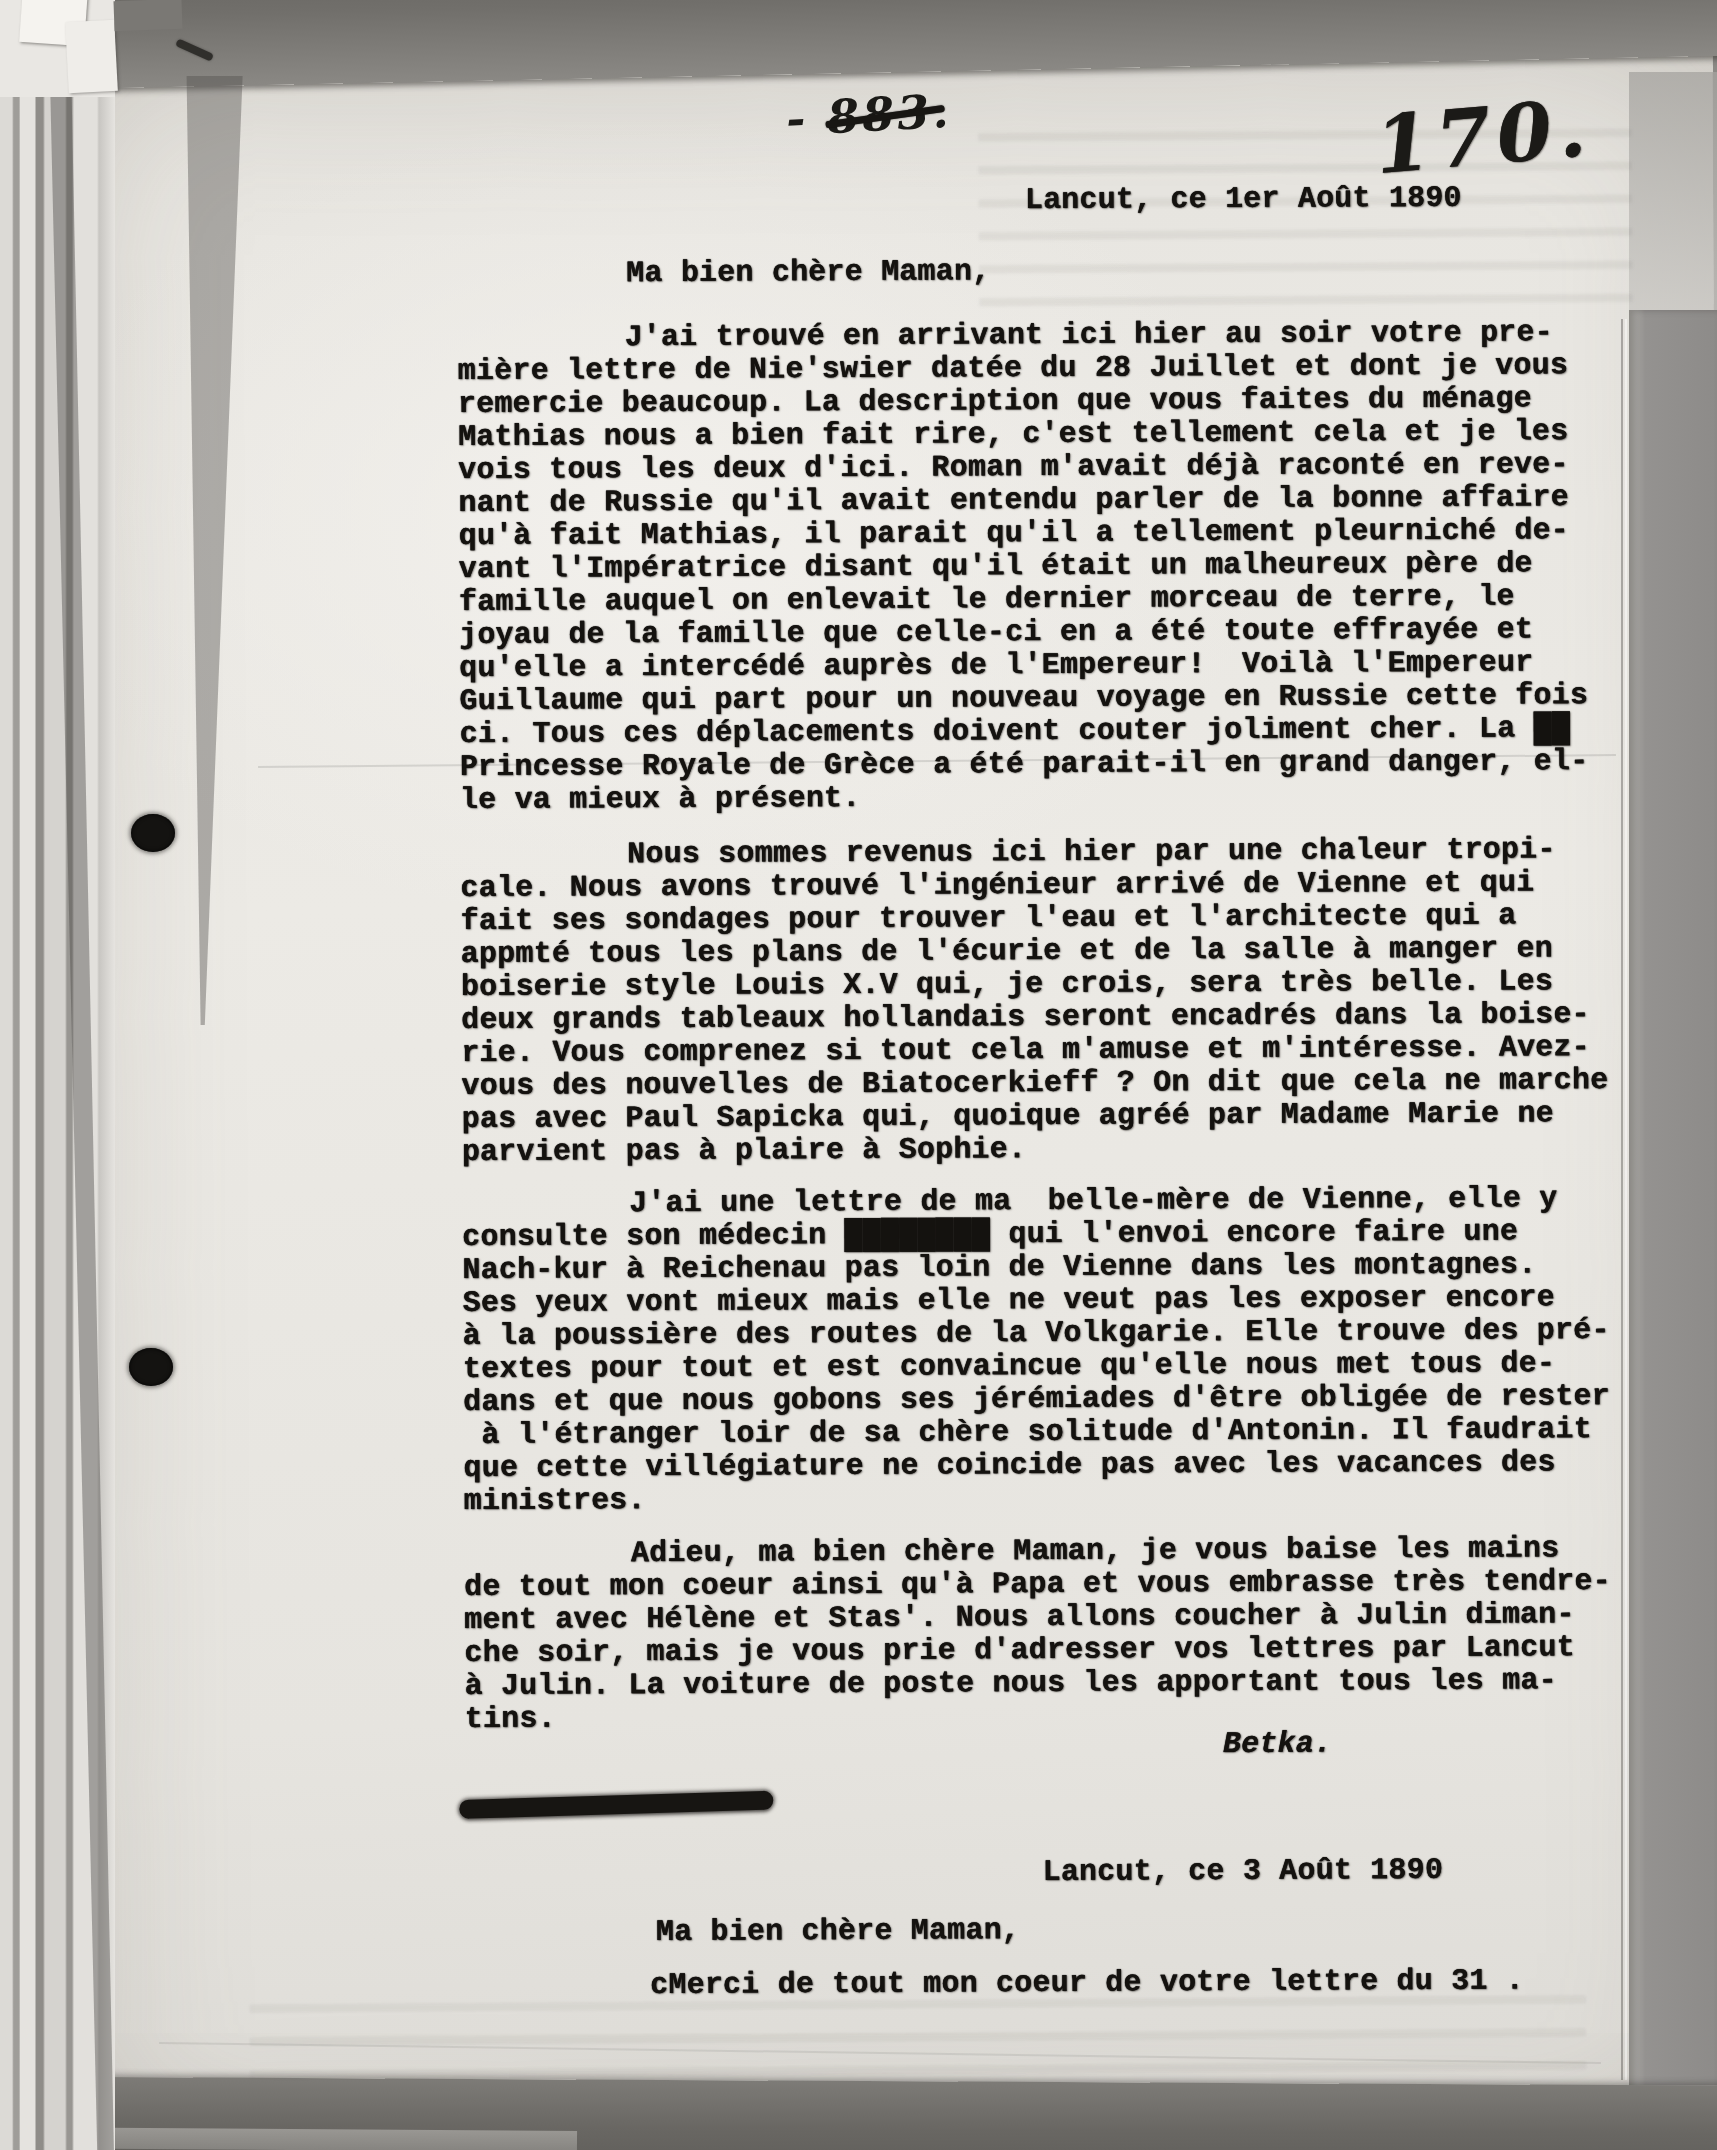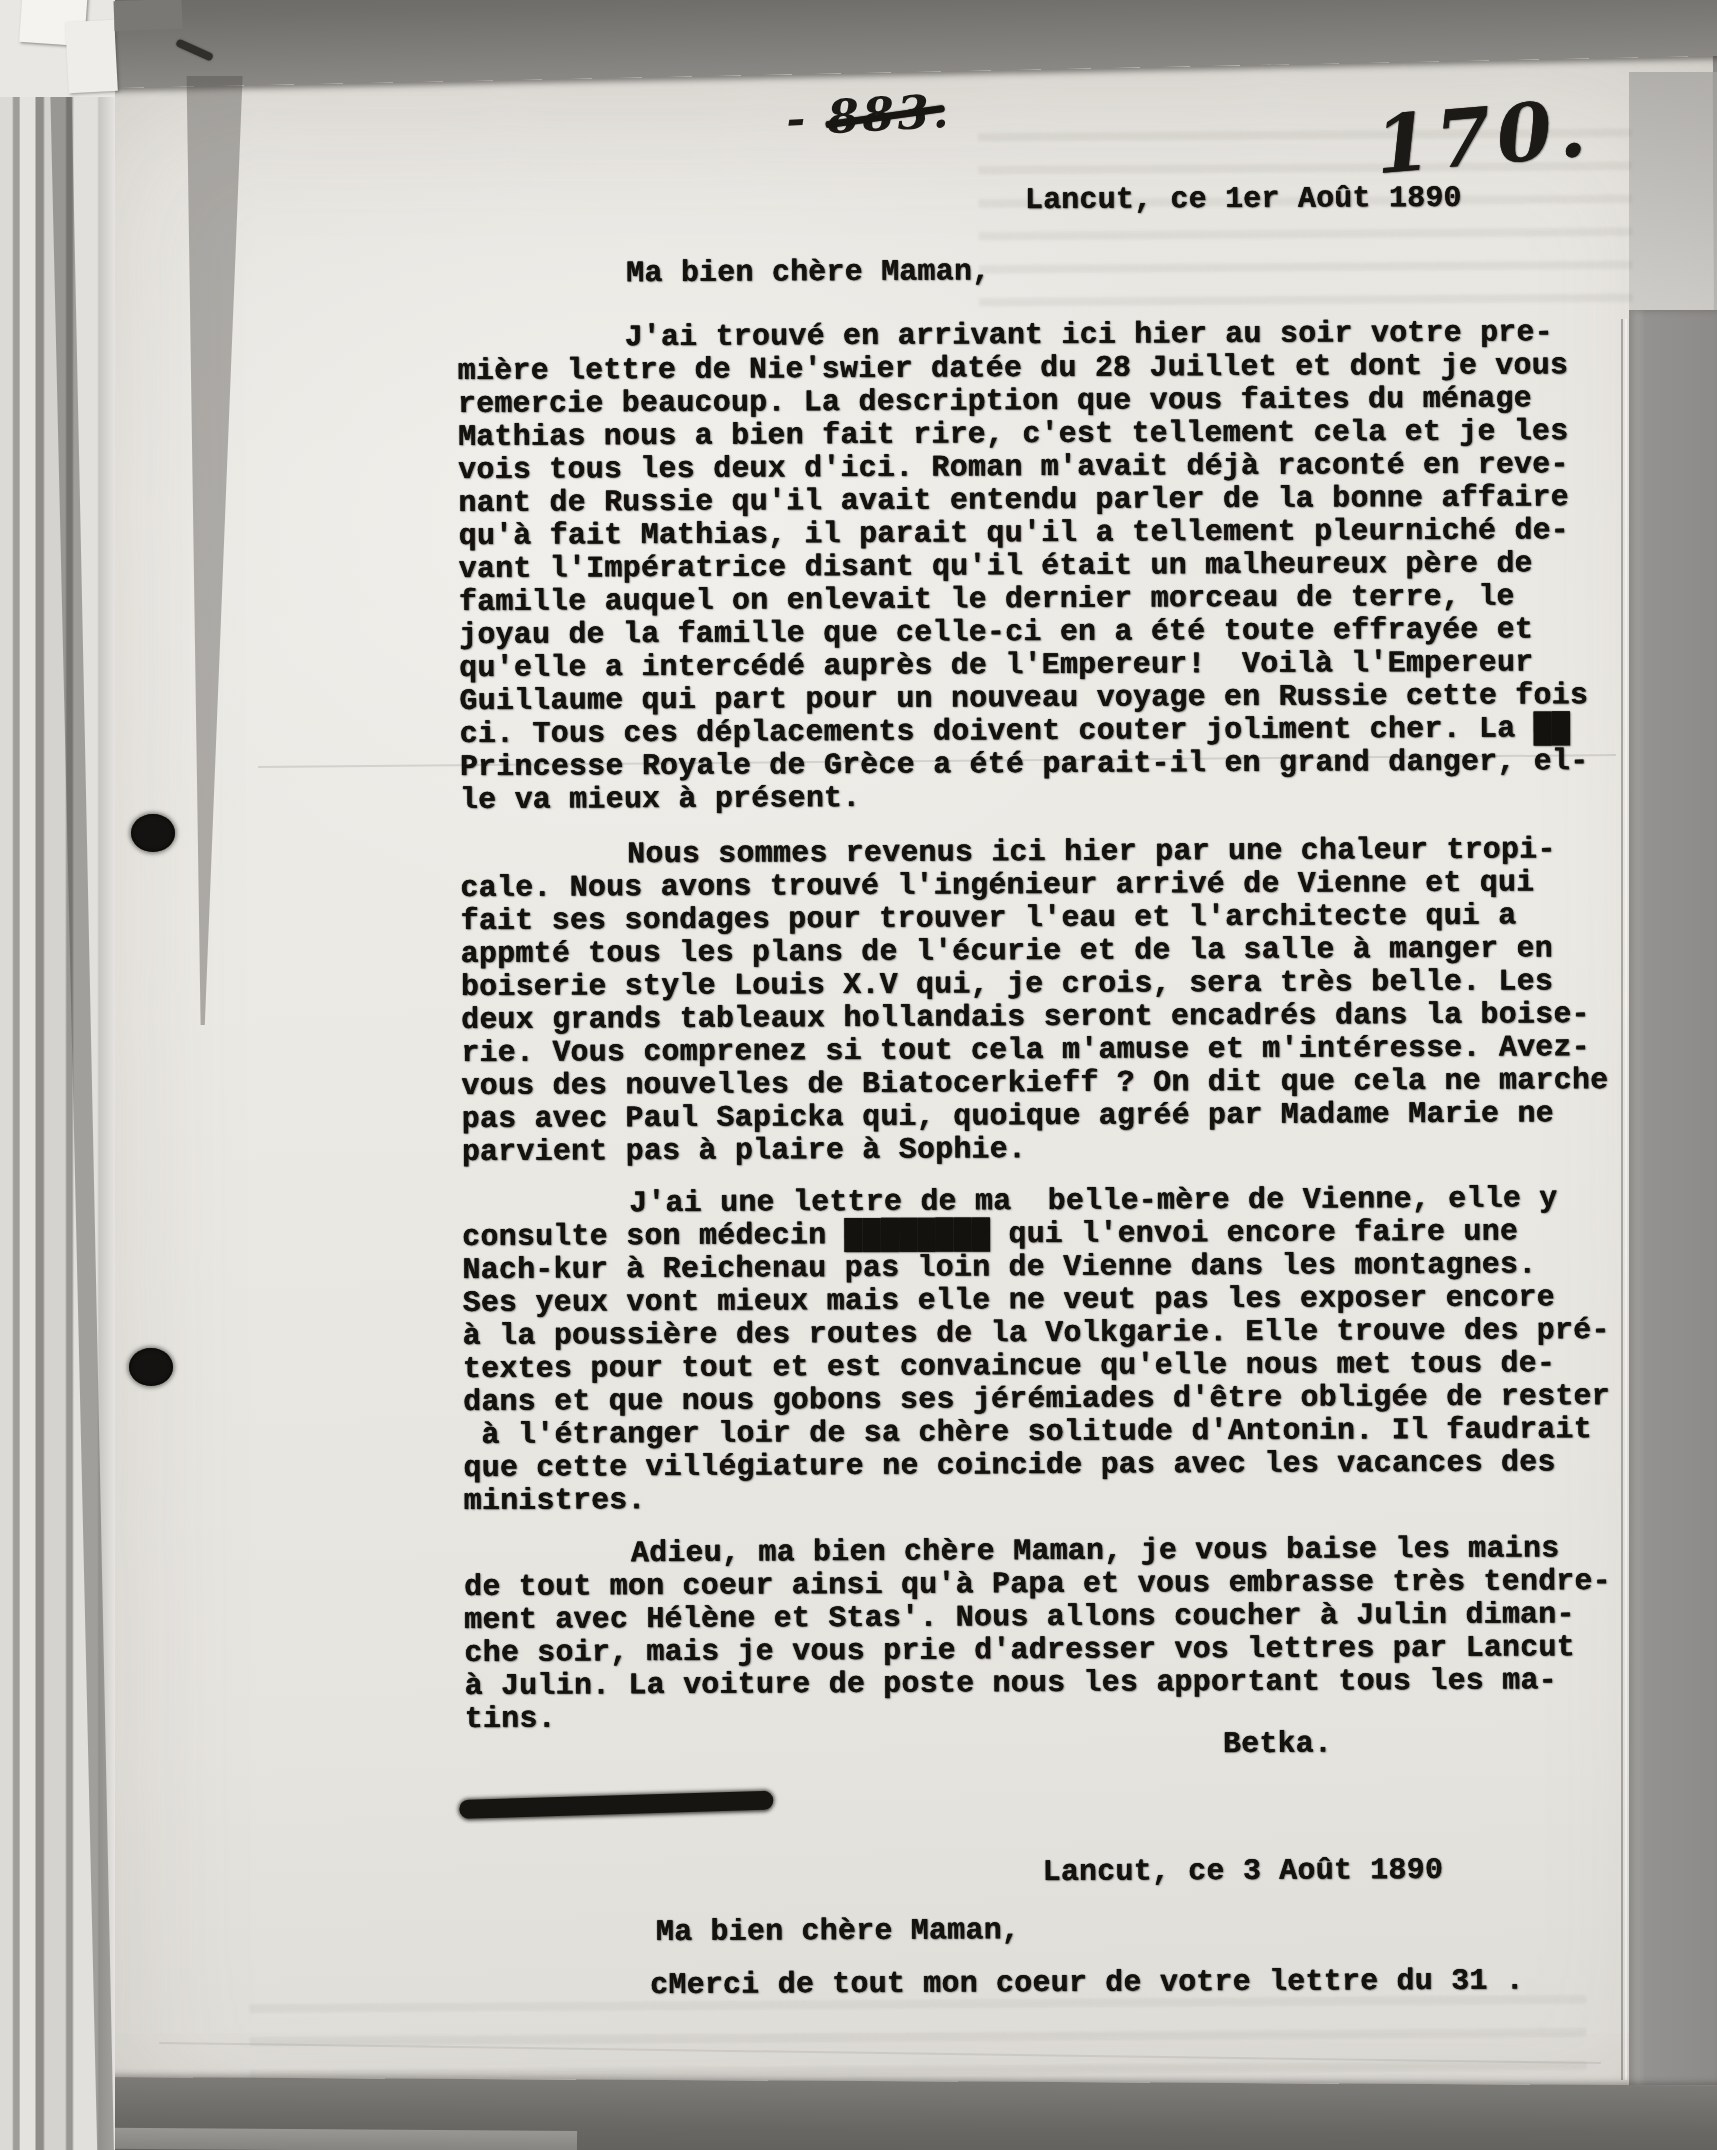--- a/index.html
+++ b/index.html
@@ -105,21 +105,21 @@
     text-shadow:0 0 0.8px rgba(12,10,8,.95), 1px 0.8px 1.7px rgba(44,40,36,.5), -0.5px 0.3px 1.1px rgba(44,40,36,.35);
     letter-spacing:0.2px;
   }
   .typed .tline{white-space:pre;}
   .para{position:absolute; left:461px; width:1184px;}
   .para .tline:first-child{text-indent:167px;}
   .p1{top:322px;} .p2{top:839px;} .p3{top:1188px;} .p4{top:1538px;}
   .dateline,.salut,.signature,.merci{position:absolute; white-space:pre;}
   .d1{left:1029px; top:187px;}
   .s1{left:630px; top:258px;}
-  .signature{left:1219px; top:1732px;}
+  .signature{left:1219px; top:1732px;font-style:italic;}
   .d2{left:1038px; top:1859px;}
   .s2{left:651px; top:1917px;}
   .merci{left:645px; top:1970px;}
   
   .scratch{
     position:absolute; left:455px; top:1796px; width:314px; height:19px;
     background:#171512; border-radius:10px; transform:rotate(-1.4deg);
     box-shadow:0 0 3.8px 1.5px rgba(25,22,20,.65), 0 4.6px 4.6px -3px rgba(25,22,20,.4);
   }
   

